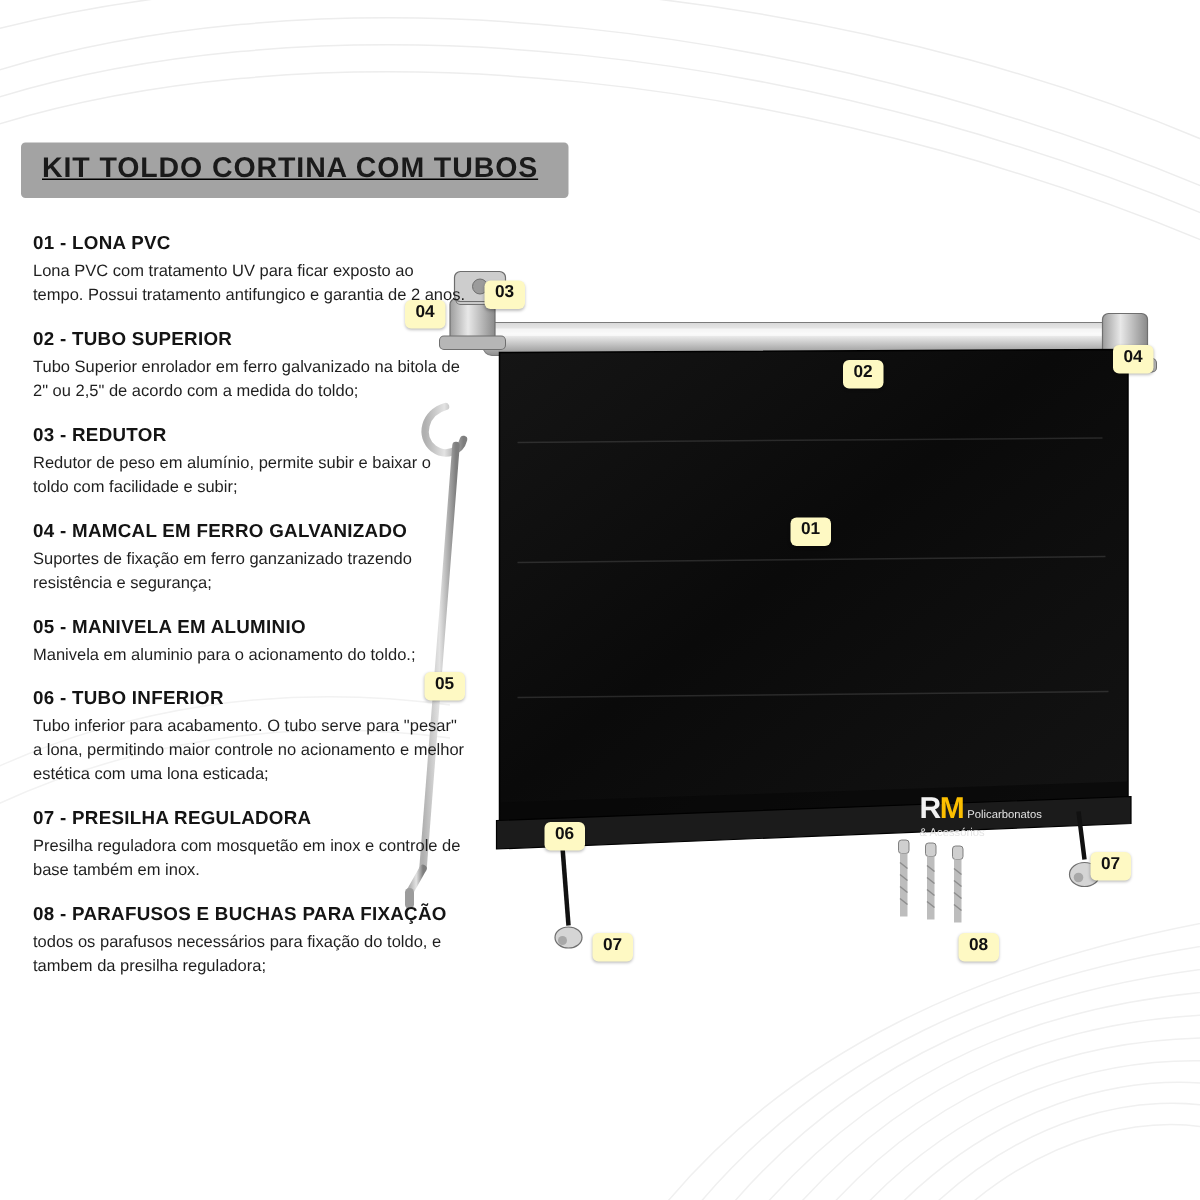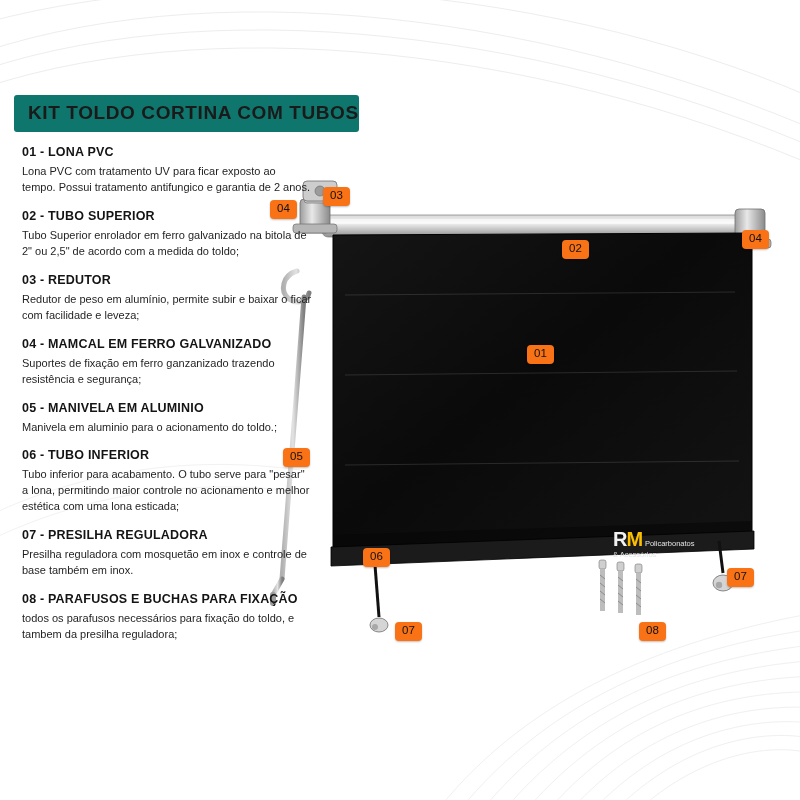--- a/index.html
+++ b/index.html
@@ -11,55 +11,56 @@
     position:relative;
     overflow:hidden;
   }
   
   #bg-layer { position:absolute; inset:0; z-index:0; }
   #bg-layer svg { width:800px; height:800px; display:block; }
 
   
   #title-banner {
     position:absolute; left:14px; top:95px; z-index:5;
-    background:#0f766e;
-    padding:7px 0 8px 14px;
+    background:#a3a3a3;
+    padding:7px 20px 8px 14px;
     border-radius:3px;
+    text-decoration:underline;
   }
   #title-banner .title-text {
     font-size:19px;
     font-weight:bold;
     letter-spacing:0.6px;
     color:#1a1a1a;
     white-space:nowrap;
   }
 
   
   #spec-list {
-    position:absolute; left:22px; top:145px; width:290px; z-index:5;
+    position:absolute; left:22px; top:155px; width:290px; z-index:5;
   }
   .spec-item { margin-bottom:13px; }
   .spec-head {
     font-size:12.5px; font-weight:bold; color:#141414;
     letter-spacing:0.2px; margin-bottom:4px; line-height:1.2;
   }
   .spec-body {
     font-size:11px; color:#1f1f1f; line-height:1.45;
   }
 
   
   #product-area { position:absolute; left:255px; top:175px; width:545px; height:560px; z-index:3; }
   #product-area svg { display:block; }
 
   
   .badge {
     position:absolute; z-index:8;
-    background:#f97316;
+    background:#fef9c3;
     color:#111;
-    font-size:11.5px; font-weight:normal;
+    font-size:11.5px; font-weight:bold;
     border-radius:4px;
     padding:3px 7px 4px;
     line-height:1;
     box-shadow:0 1px 2px rgba(0,0,0,.25);
   }
   
   #brand-logo {
     position:absolute; z-index:7;
     left:613px; top:528px;
     color:#efefef; font-size:10px; line-height:1.15;
@@ -107,21 +108,21 @@
   <div class="spec-item">
     <div class="spec-head">01 - LONA PVC</div>
     <div class="spec-body">Lona PVC com tratamento UV para ficar exposto ao tempo. Possui tratamento antifungico e garantia de 2 anos.</div>
   </div>
   <div class="spec-item">
     <div class="spec-head">02 - TUBO SUPERIOR</div>
     <div class="spec-body">Tubo Superior enrolador em ferro galvanizado na bitola de 2" ou 2,5" de acordo com a medida do toldo;</div>
   </div>
   <div class="spec-item">
     <div class="spec-head">03 - REDUTOR</div>
-    <div class="spec-body">Redutor de peso em alumínio, permite subir e baixar o ficar com facilidade e leveza;</div>
+    <div class="spec-body">Redutor de peso em alumínio, permite subir e baixar o toldo com facilidade e subir;</div>
   </div>
   <div class="spec-item">
     <div class="spec-head">04 - MAMCAL  EM FERRO GALVANIZADO</div>
     <div class="spec-body">Suportes de fixação em ferro ganzanizado trazendo resistência e segurança;</div>
   </div>
   <div class="spec-item">
     <div class="spec-head">05 - MANIVELA EM ALUMINIO</div>
     <div class="spec-body">Manivela em aluminio para o acionamento do toldo.;</div>
   </div>
   <div class="spec-item">

